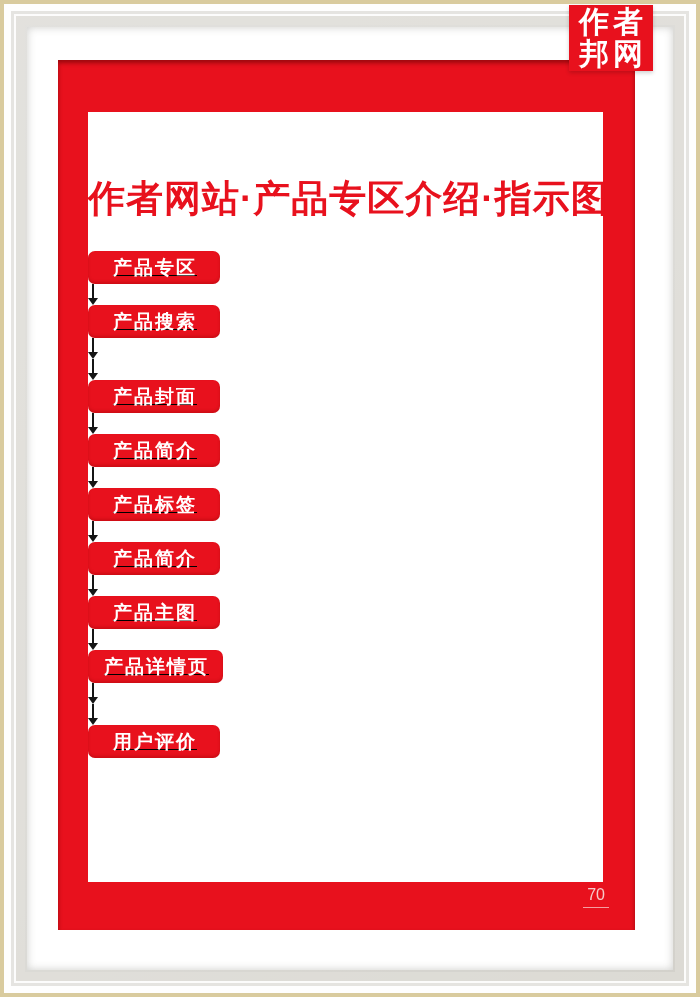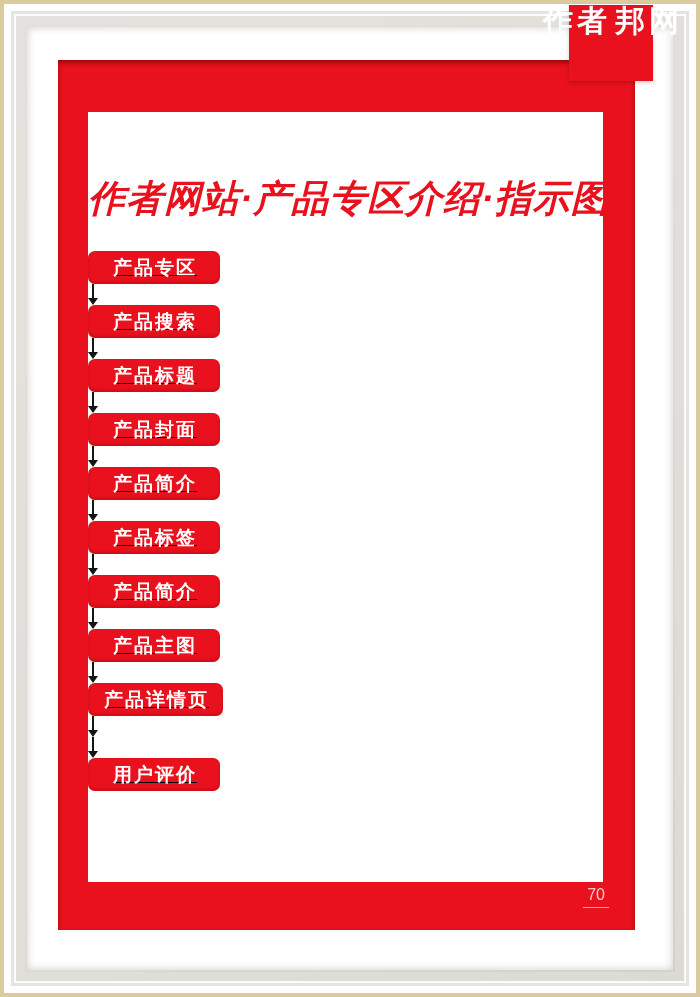--- a/index.html
+++ b/index.html
@@ -58,21 +58,20 @@
 
   .title {
     margin: 0;
     padding-top: 62px;
     text-align: center;
     color: var(--red);
     font-size: 37px;
     font-weight: bold;
     letter-spacing: 1px;
     white-space: nowrap;
-    font-style: italic;
   }
 
   .flow {
     margin-top: 27px;
     display: flex;
     flex-direction: column;
     align-items: flex-start;
     text-decoration: underline;
   }
 
@@ -111,23 +110,25 @@
     border-right: 5px solid transparent;
     border-top: 7px solid #151515;
   }
 
   
   .logo {
     position: absolute;
     left: 569px;
     top: 5px;
     width: 84px;
-    height: 76px;
+    height: 66px;
     background: var(--red);
     display: flex;
+    flex-direction: column;
+    align-items: center;
     justify-content: center;
     line-height: 1.08;
     box-shadow: 0 2px 4px rgba(0,0,0,0.18);
   }
   .logo span {
     color: #ffffff;
     font-weight: bold;
     font-size: 30px;
     letter-spacing: 4px;
     text-indent: 4px;
@@ -160,21 +161,20 @@
           <div class="flow-btn">产品专区</div>
           <div class="flow-arrow">
             <div class="stem"></div>
             <div class="head"></div>
           </div>
           <div class="flow-btn">产品搜索</div>
           <div class="flow-arrow">
             <div class="stem"></div>
             <div class="head"></div>
           </div>
-          <div class="flow-btn">产品标题</div>
           <div class="flow-arrow">
             <div class="stem"></div>
             <div class="head"></div>
           </div>
           <div class="flow-btn">产品封面</div>
           <div class="flow-arrow">
             <div class="stem"></div>
             <div class="head"></div>
           </div>
           <div class="flow-btn">产品简介</div>

